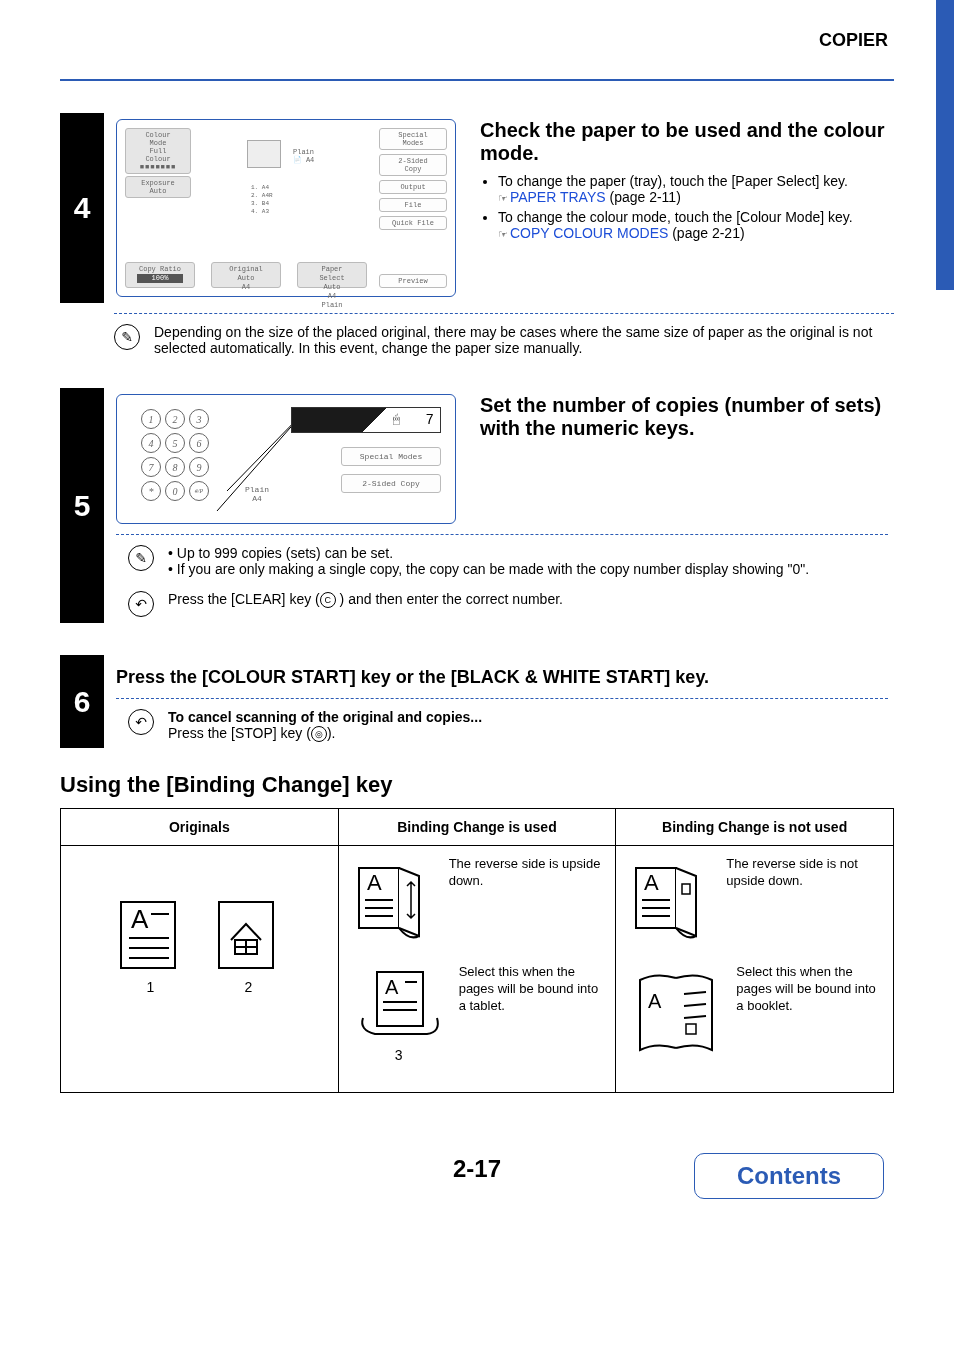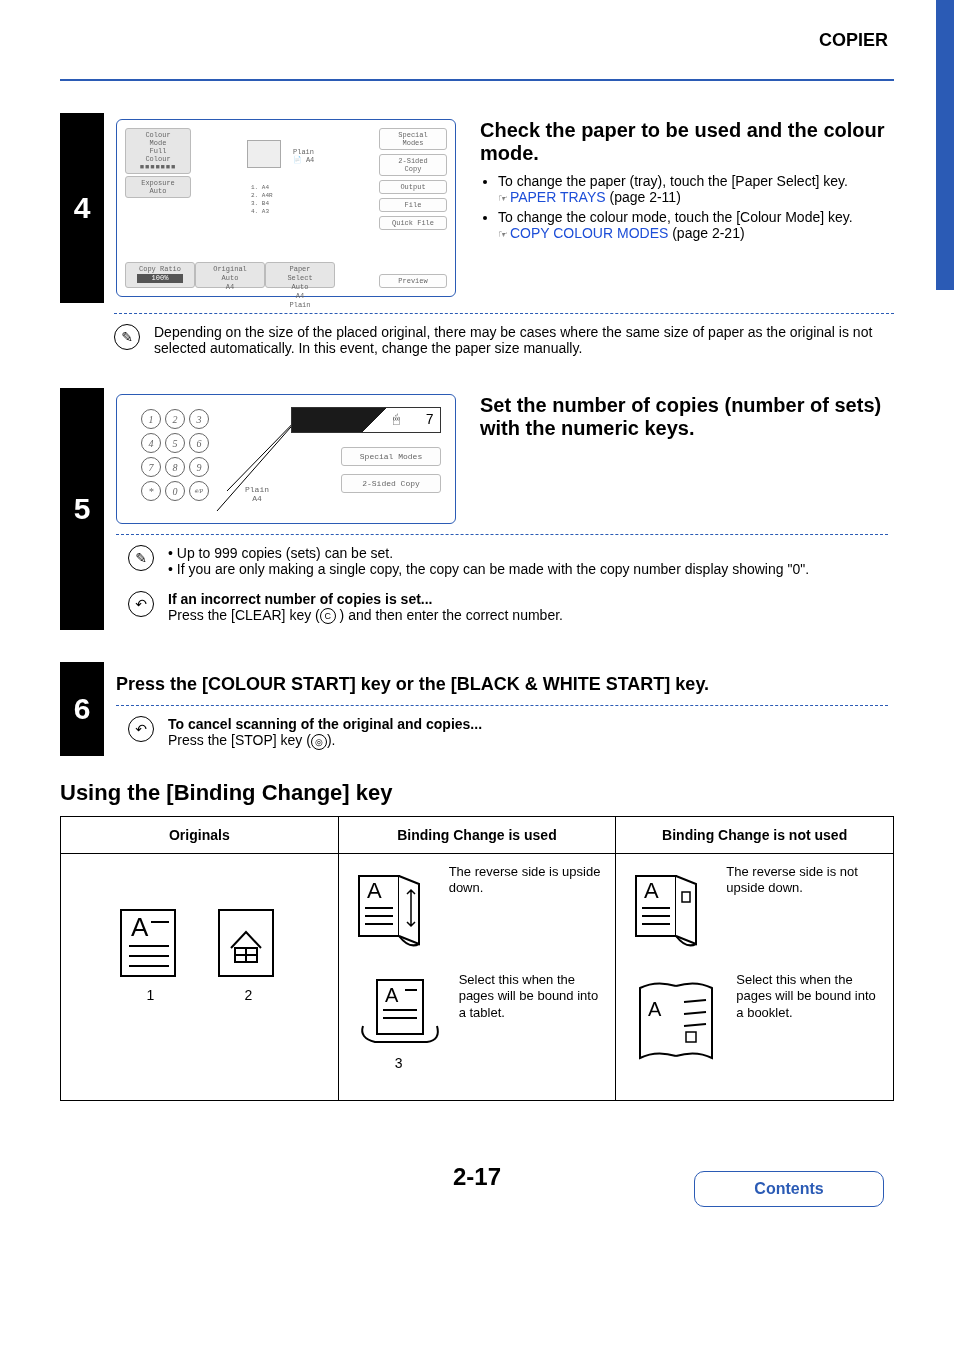--- a/index.html
+++ b/index.html
@@ -73,21 +73,21 @@
     position: relative;
   }
   .panel4 { height: 178px; }
   .p4-left-btns { position:absolute; left:8px; top:8px; width:66px; }
   .p-btn { border:1px solid #bbb; border-radius:3px; text-align:center; padding:2px 11px; font-size:7px; background:#fdfdfd; margin-bottom:0; }
   .p-btn.dark { background:#e6e6e6; }
   .p4-right-btns { position:absolute; right:8px; top:8px; width:68px; display:flex; flex-direction:column; gap:4px; }
   .p4-center-img { position:absolute; left:130px; top:20px; width:34px; height:28px; border:1px solid #aaa; background:#eee; }
   .p4-center-txt { position:absolute; left:176px; top:28px; font-size:7px; line-height:8px;}
   .p4-trays { position:absolute; left:134px; top:64px; font-size:6px; line-height:8px;}
-  .p4-bottom-row { position:absolute; left:8px; bottom:8px; display:flex; gap:0;}
+  .p4-bottom-row { position:absolute; left:8px; bottom:8px; display:flex; gap:16px;}
   .p4-bottom-row .p-btn { width:70px; height:26px; line-height:9px; padding-top:2px;}
   .p4-preview { position:absolute; right:8px; bottom:8px; width:68px;}
   .p4-expo { position:absolute; left:8px; top:56px; width:66px;}
   .step-text {
     flex: 1;
     padding-left: 24px;
     font-size: 14px;
   }
   .step-text h3 {
     font-size: 20px;
@@ -160,21 +160,21 @@
   .contents-btn {
     position:absolute;
     right:70px;
     bottom:24px;
     width:190px;
     border:1.6px solid #2b5bb5;
     border-radius:10px;
     padding:8px 12px;
     color:#2b5bb5;
     font-weight:bold;
-    font-size:16px;
+    font-size:24px;
     text-align:center;
     background:#fff;
   }
   svg.diagram { overflow:visible; }
   .orig-row { display:flex; gap:28px; align-items:flex-end; justify-content:center; margin-top:40px;}
   .orig-item { text-align:center; font-size:14px;}
   .c-key {
     display:inline-flex; width:16px;height:16px;border:1px solid #000;border-radius:50%;
     align-items:center;justify-content:center;font-size:9px; vertical-align:middle;
   }
@@ -314,21 +314,20 @@
       <div class="note-row">
         <div class="icon-circle">✎</div>
         <div class="txt">
           <div>• <span>Up to 999 copies (sets) can be set.</span></div>
           <div>• <span>If you are only making a single copy, the copy can be made with the copy number display showing "0".</span></div>
         </div>
       </div>
       <div class="note-row" style="margin-top:14px;">
         <div class="icon-circle">↶</div>
         <div class="txt">
-          <div class="bold">If an incorrect number of copies is set...</div>
           <div>
             <span>Press the [CLEAR] key (</span><span class="c-key">C</span><span> ) and then enter the correct number.</span>
           </div>
         </div>
       </div>
     </div>
   </div>
 
   <div class="step-block">
     <div class="step-num-col">

